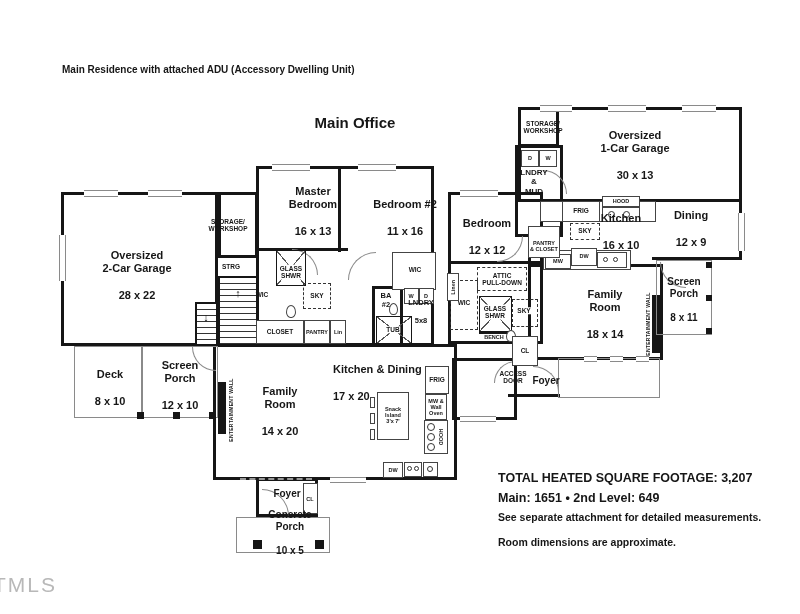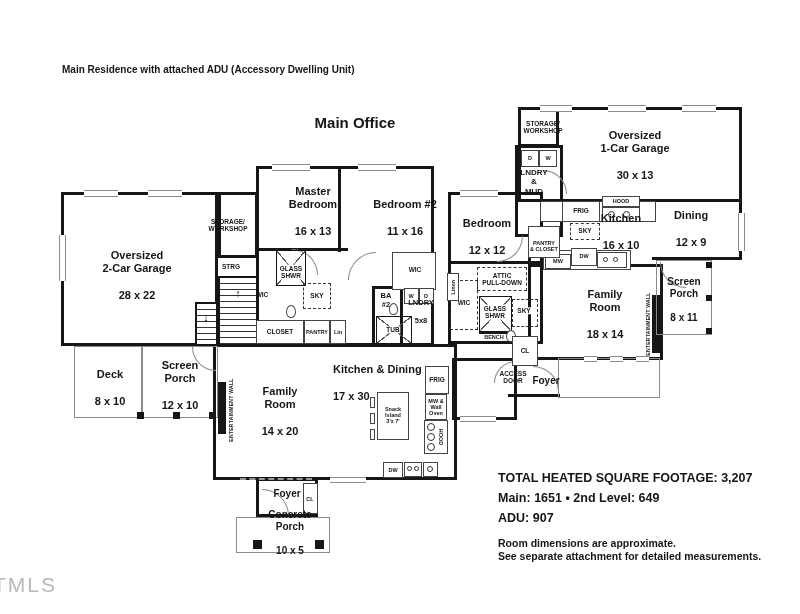--- a/index.html
+++ b/index.html
@@ -277,21 +277,21 @@
   <div class="lbl rm10" style="left:684px;top:300px">
     <span class="nm">Screen
 Porch</span>
     <span class="dm">8 x 11</span>
   </div>
   <div class="lbl rm10" style="left:546px;top:381px">
     <span class="nm">Foyer</span>
   </div>
   <div class="lbl rm" style="left:333px;top:383px;transform:translate(0,-50%);text-align:left">
     <span class="nm">Kitchen &amp; Dining</span>
-    <span class="dm">17 x 30</span>
+    <span class="dm">17 x 20</span>
   </div>
   <div class="lbl rm" style="left:280px;top:412px">
     <span class="nm">Family
 Room</span>
     <span class="dm">14 x 20</span>
   </div>
   <div class="lbl rm" style="left:180px;top:386px">
     <span class="nm">Screen
 Porch</span>
     <span class="dm">12 x 10</span>
@@ -337,23 +337,19 @@
       <span>TOTAL HEATED SQUARE FOOTAGE:</span>
       <span>3,207</span>
     </div>
     <div class="s-big">
       <span>Main:</span>
       <span>1651</span>
       <span>•</span>
       <span>2nd Level:</span>
       <span>649</span>
     </div>
-    <div class="s-big">
-      <span>ADU:</span>
-      <span>907</span>
-    </div>
+    <div class="s-note">See separate attachment for detailed measurements.</div>
     <div class="s-note s-gap">Room dimensions are approximate.</div>
-    <div class="s-note">See separate attachment for detailed measurements.</div>
   </div>
 
   <div class="watermark">TMLS</div>
 
 </div>
 
 </body></html>

